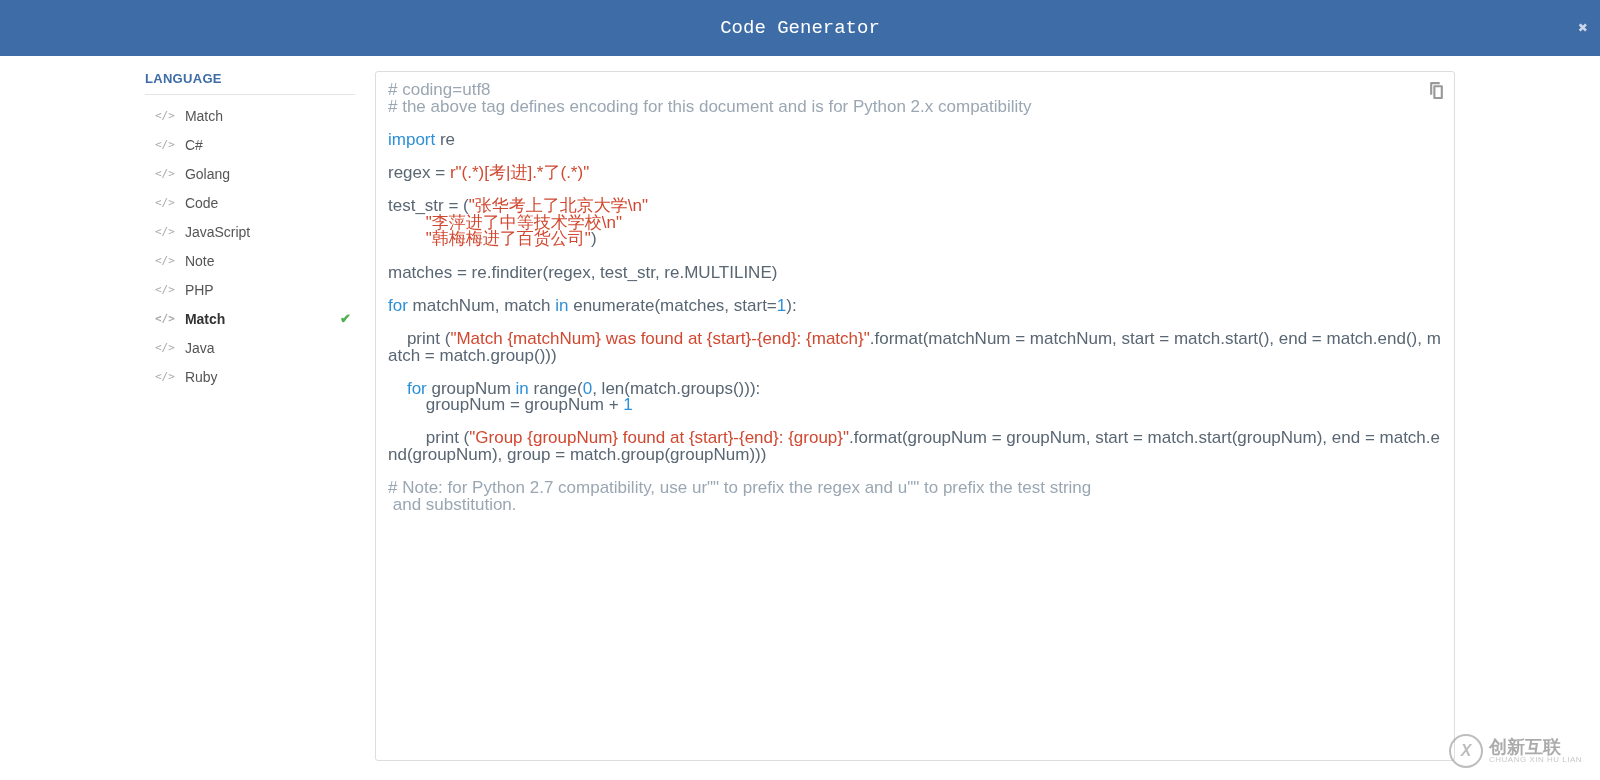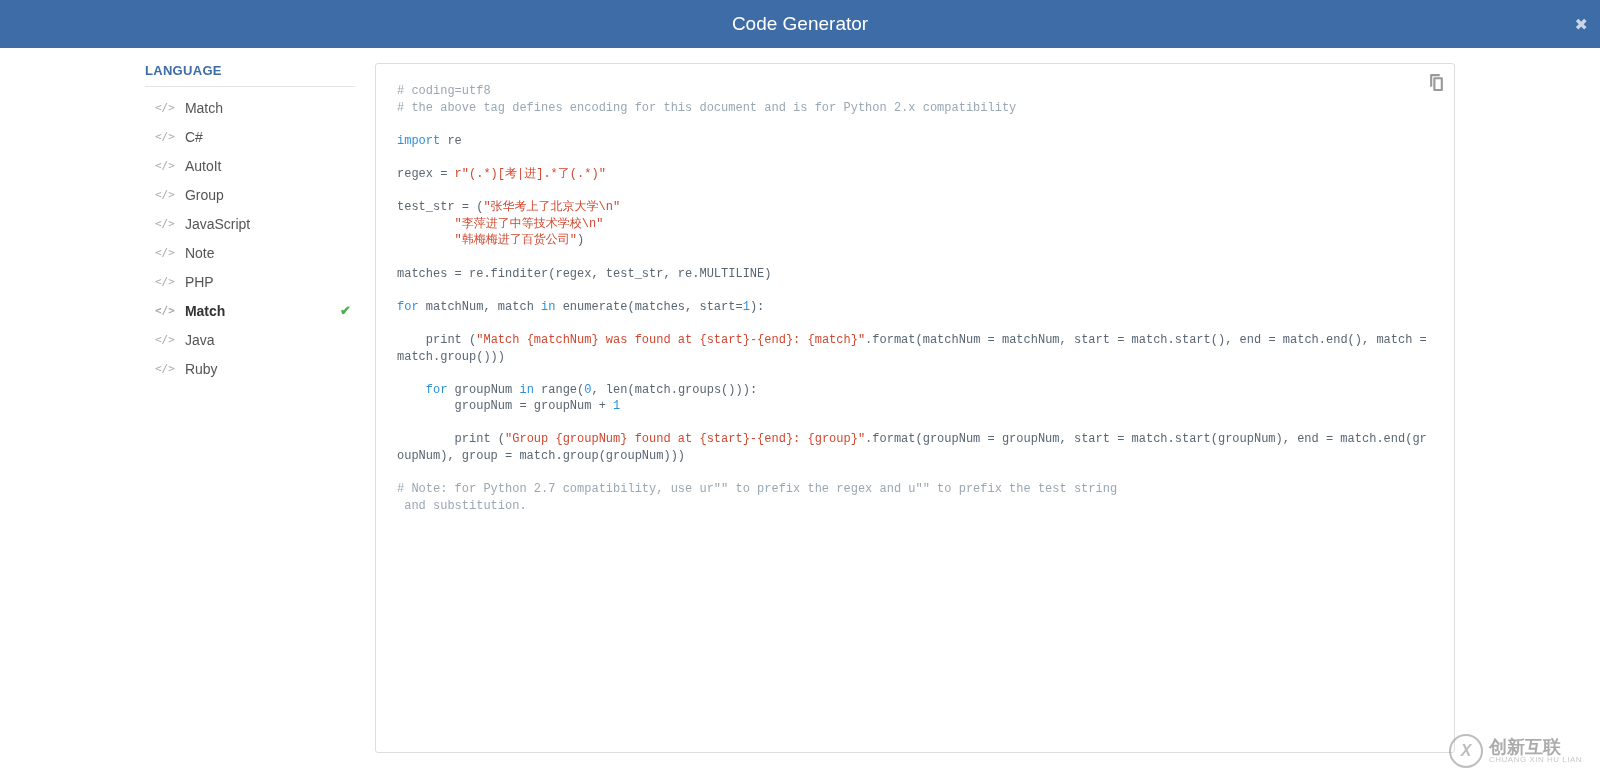--- a/index.html
+++ b/index.html
@@ -5,25 +5,26 @@
     body {
       margin: 0;
       padding: 0;
       font-family: -apple-system, BlinkMacSystemFont, "Segoe UI", "Helvetica Neue", Arial, sans-serif;
       background: #fff;
       color: #333;
     }
     .header {
       background: #3d6ca6;
       color: #fff;
-      height: 48px;
+      height: 56px;
       display: flex;
       align-items: center;
       justify-content: center;
       position: relative;
+      font-family: Liberation Mono, monospace;
     }
     .header-title {
       font-size: 19px;
       font-weight: 400;
     }
     .close-btn {
       position: absolute;
       right: 12px;
       top: 50%;
       transform: translateY(-50%);
@@ -97,24 +98,24 @@
     }
     .copy-icon {
       position: absolute;
       right: 10px;
       top: 10px;
       color: #999;
       cursor: pointer;
     }
     .copy-icon svg { width: 15px; height: 17px; }
     pre.code {
-      font-family: Liberation Mono, monospace;
-      font-size: 12px;
+      font-family: Liberation Sans, sans-serif;
+      font-size: 17px;
       line-height: 16.6px;
-      margin: 9px;
+      margin: 0;
       white-space: pre-wrap;
       word-break: break-all;
       color: #596673;
     }
     .cm { color: #9aa7b3; } 
     .kw { color: #2c90d8; } 
     .st { color: #d14830; } 
     .nm { color: #2c90d8; } 
     .watermark {
       position: fixed;
@@ -169,25 +170,25 @@
       <li class="lang-item">
           <span class="code-icon">&lt;/&gt;</span>
           <span>Match</span>
         </li>
       <li class="lang-item">
           <span class="code-icon">&lt;/&gt;</span>
           <span>C#</span>
         </li>
       <li class="lang-item">
           <span class="code-icon">&lt;/&gt;</span>
-          <span>AutoIt</span>
-        </li>
-      <li class="lang-item">
-          <span class="code-icon">&lt;/&gt;</span>
-          <span>Group</span>
+          <span>Golang</span>
+        </li>
+      <li class="lang-item">
+          <span class="code-icon">&lt;/&gt;</span>
+          <span>Code</span>
         </li>
       <li class="lang-item">
           <span class="code-icon">&lt;/&gt;</span>
           <span>JavaScript</span>
         </li>
       <li class="lang-item">
           <span class="code-icon">&lt;/&gt;</span>
           <span>Note</span>
         </li>
       <li class="lang-item">

